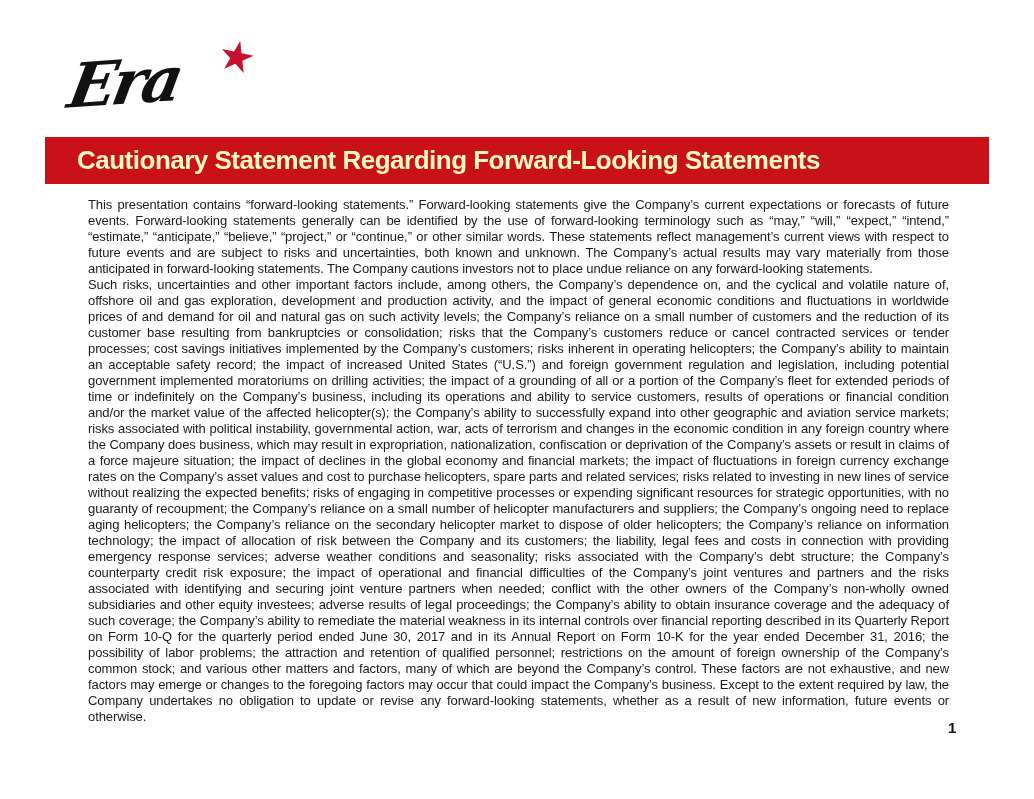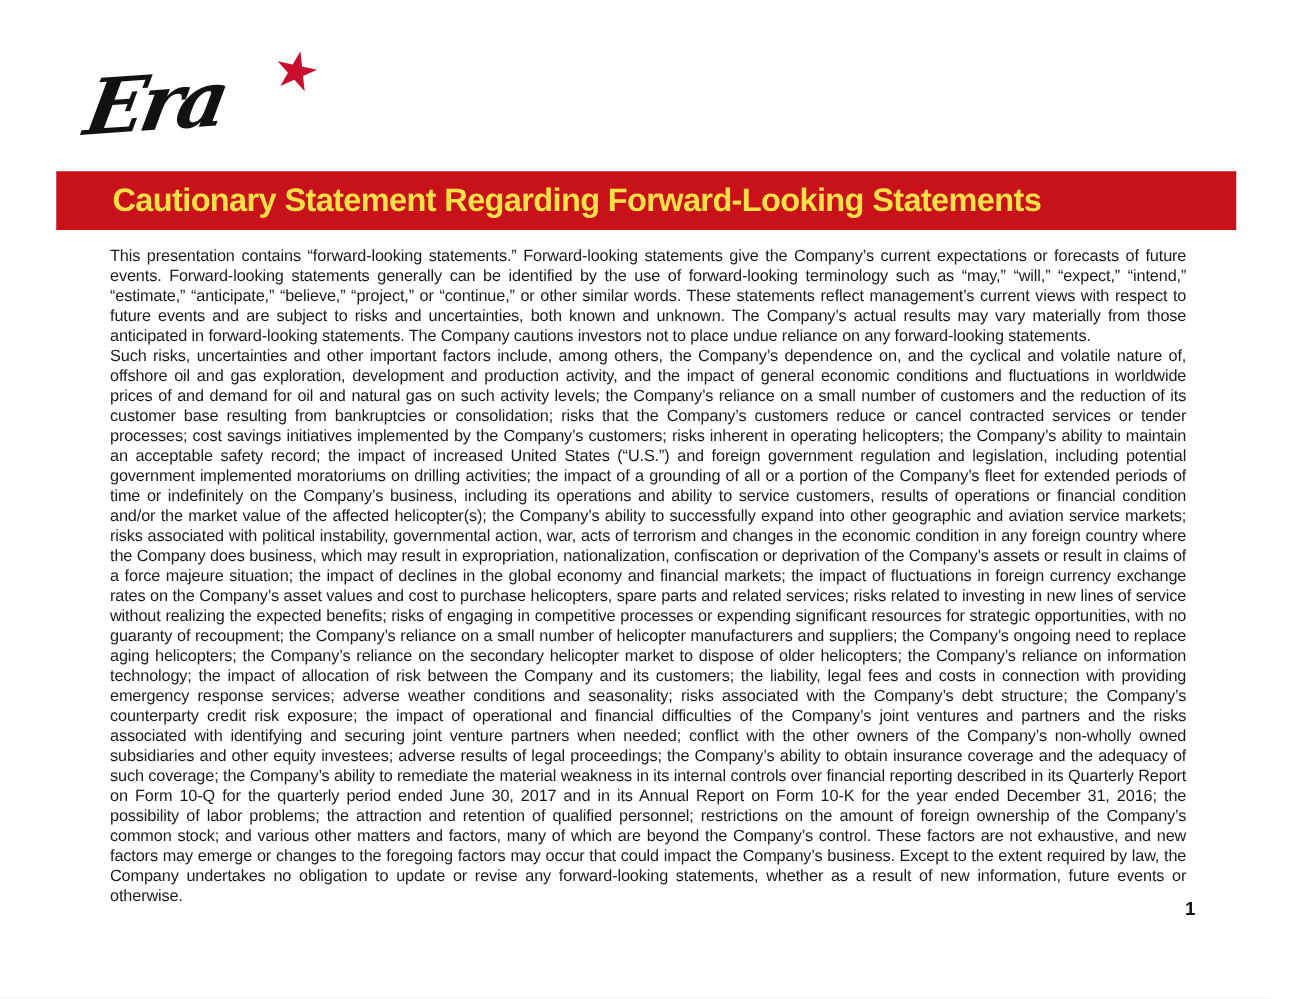--- a/index.html
+++ b/index.html
@@ -48,25 +48,25 @@
   .banner {
     position: absolute;
     left: 45px;
     top: 137px;
     width: 944px;
     height: 47px;
     display: flex;
     align-items: center;
   }
   .banner-title {
-    color: #fde047;
+    color: #fef9c3;
     font-weight: bold;
     font-size: 26px;
     letter-spacing: -0.5px;
-    padding-left: 45px;
+    padding-left: 32px;
     white-space: nowrap;
   }
 
   
   .body-text {
     position: absolute;
     left: 88px;
     top: 197px;
     width: 861px;
     color: #1b1b1b;

